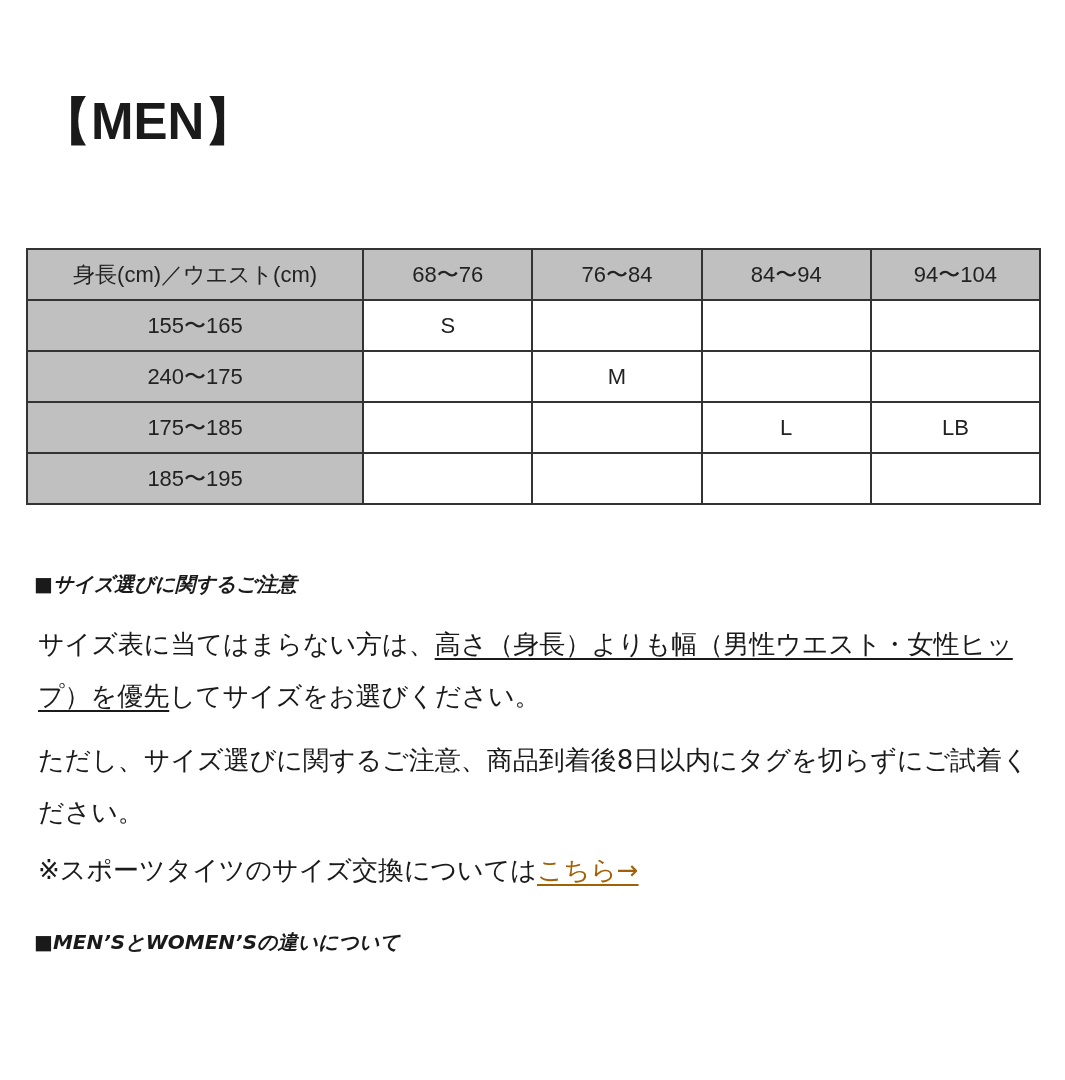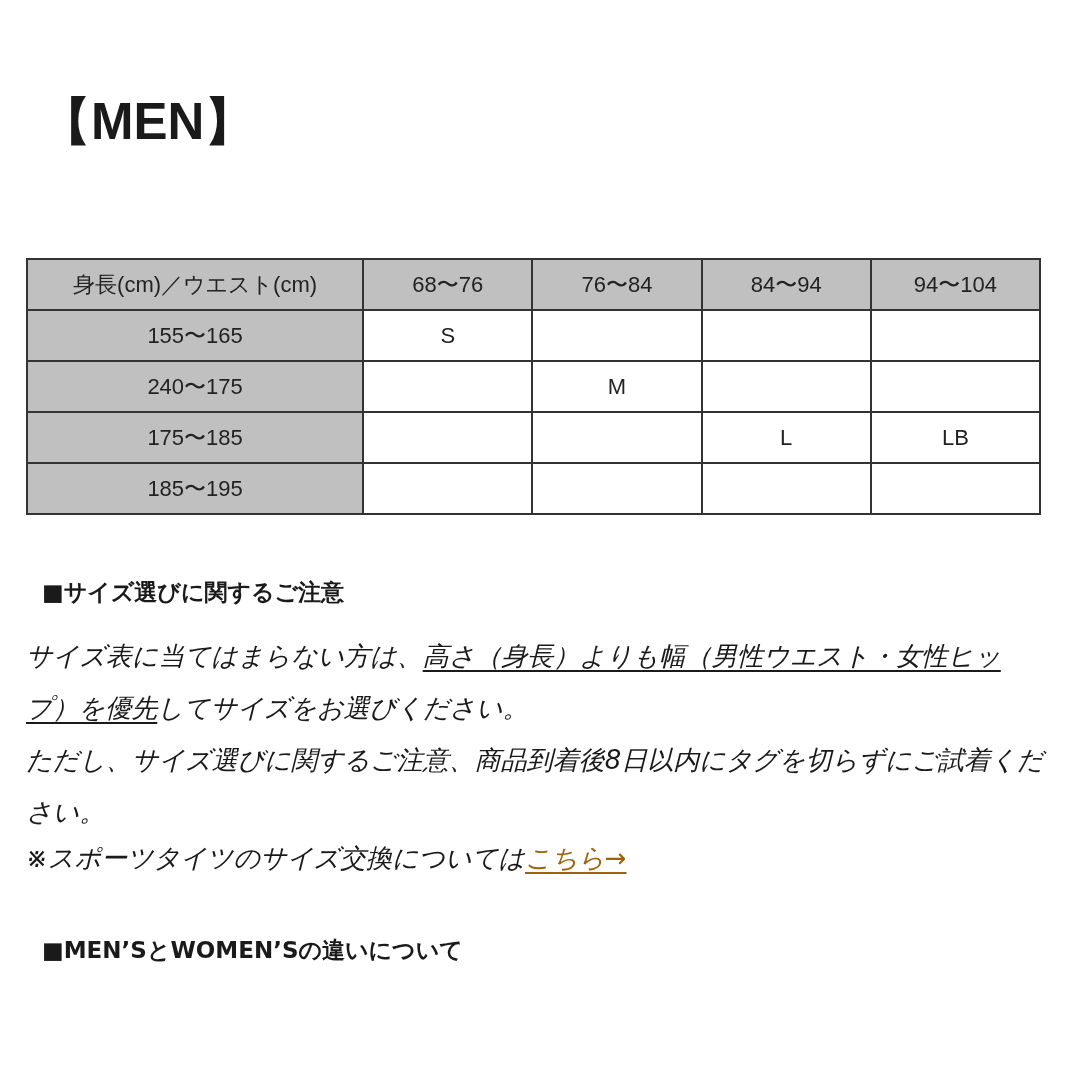--- a/index.html
+++ b/index.html
@@ -27,21 +27,20 @@
       letter-spacing: 0px;
     }
     table.size-table {
       position: absolute;
       left: 26px;
       top: 248px;
       width: 1015px;
       border-collapse: collapse;
       font-family: "Liberation Sans", "DejaVu Sans", sans-serif;
       font-size: 22px;
-      margin-top: 10px;
     }
     table.size-table td, table.size-table th {
       border: 2px solid #333333;
       height: 49px;
       padding: 0;
       text-align: center;
       vertical-align: middle;
       font-weight: normal;
       color: #222222;
     }
@@ -52,28 +51,28 @@
     table.size-table .colN { width: 168px; }
     .section {
       position: absolute;
       left: 26px;
       width: 1020px;
       font-size: 26px;
       line-height: 52px;
     }
     .section-heading {
       font-weight: bold;
-      font-size: 23px;
+      font-size: 20px;
       line-height: 44px;
-      margin: 16px;
+      margin: 8px;
+      font-style: italic;
     }
     .para {
-      margin: 0;
+      margin: 12px;
       line-height: 52px;
-      font-style: italic;
     }
     .u {
       text-decoration: underline;
       text-underline-offset: 5px;
     }
     .link {
       color: #a16207;
       text-decoration: underline;
       text-underline-offset: 5px;
       cursor: pointer;

